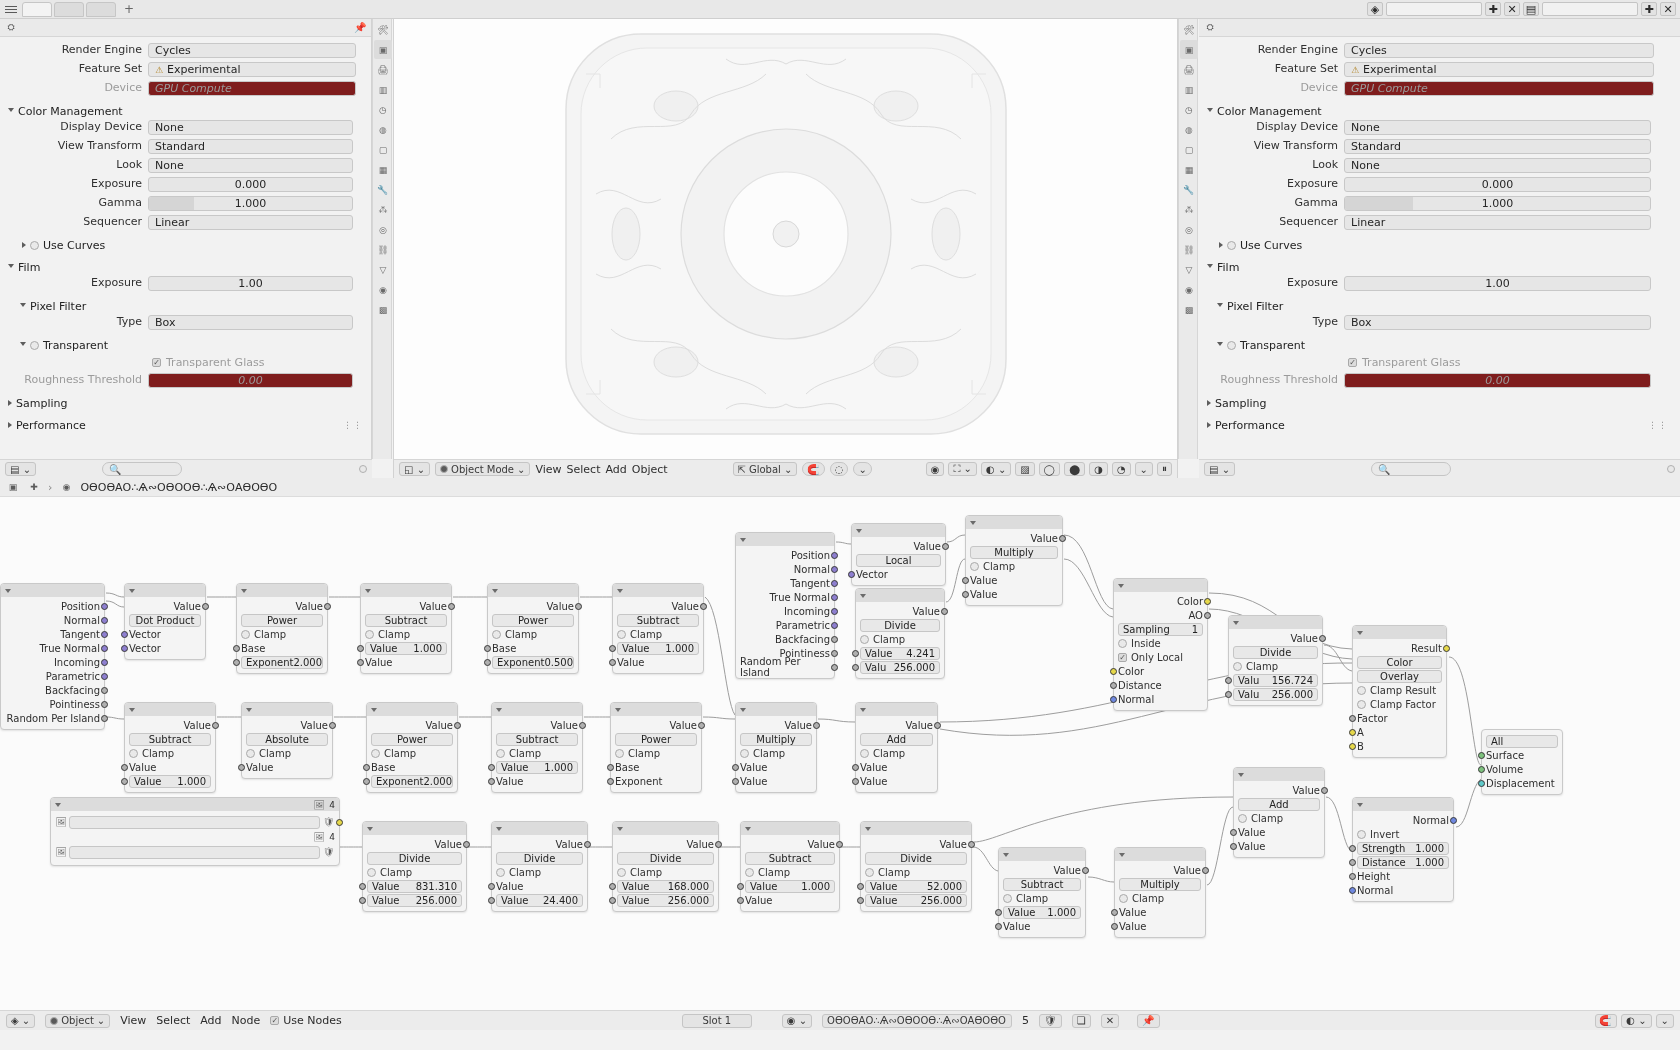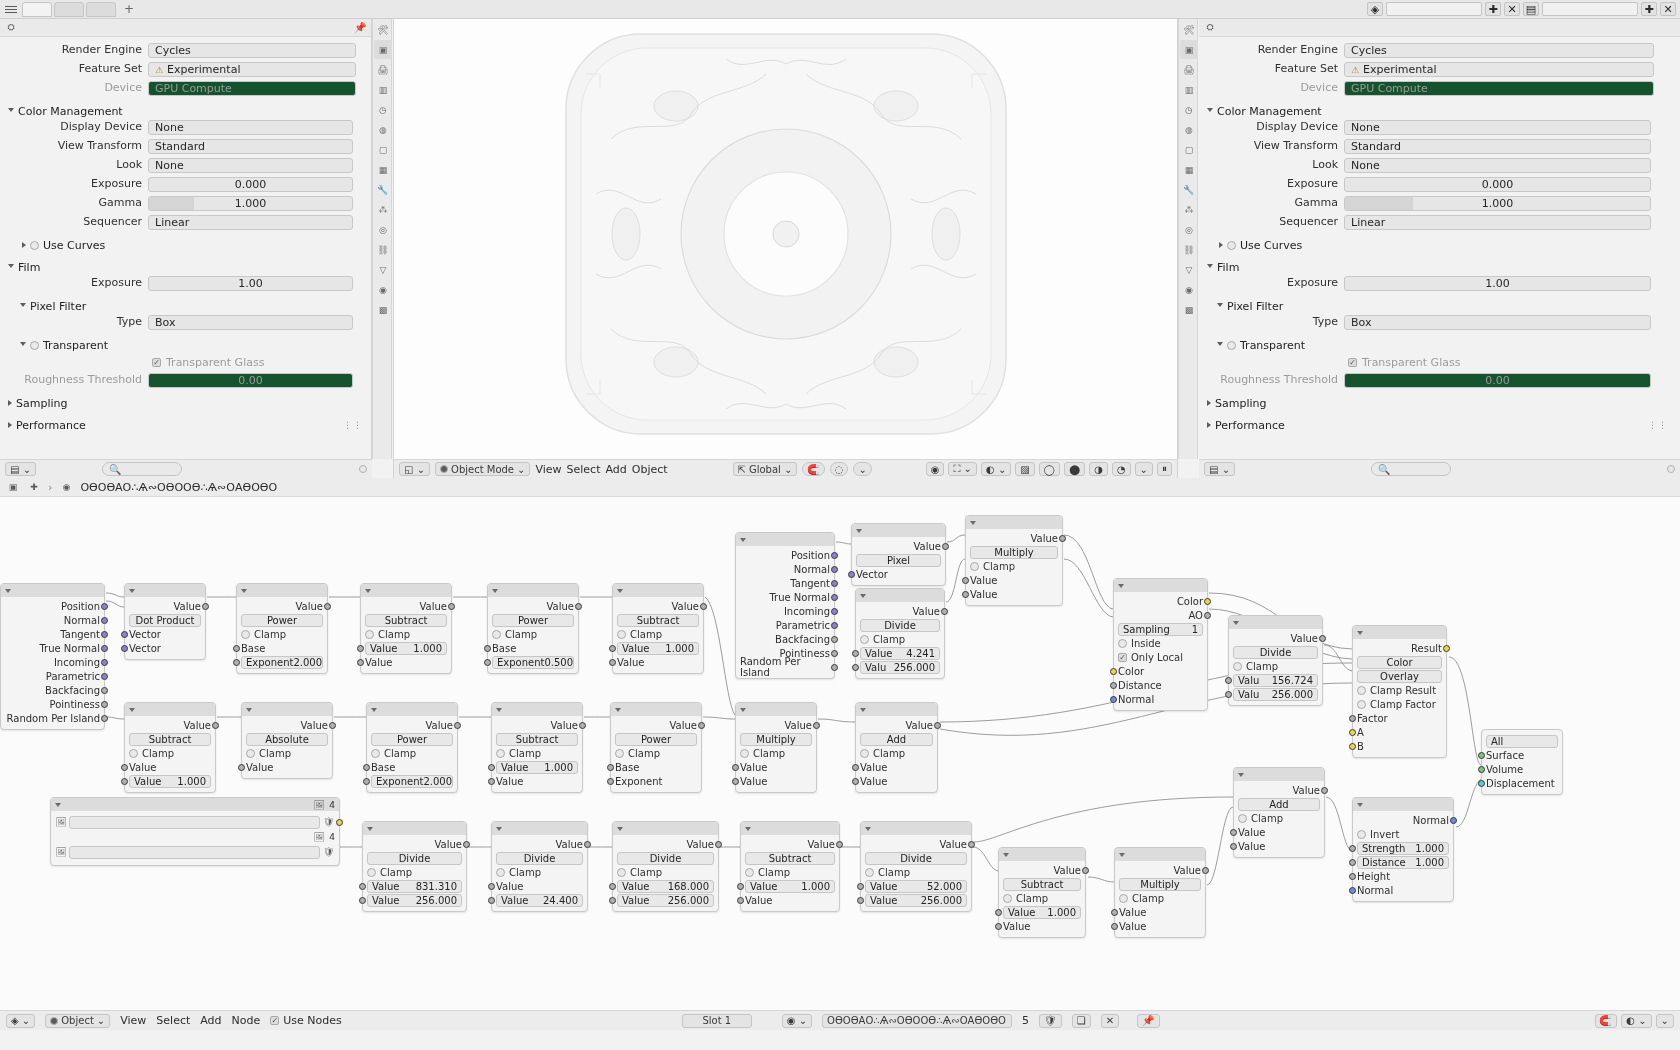--- a/index.html
+++ b/index.html
@@ -43,21 +43,21 @@
   .pin { margin-left:auto; color:#888; font-size:10px; }
 
   
   .prow { display: flex; height: 17px; margin-bottom: 2px; }
   .plabel { text-align: right; padding-right: 6px; color: #303030; font-size: 11px; }
   .pfield {
     height: 15px; border: 1px solid #c8c8c8; border-radius: 3px;
     background: #e6e6e6; display: flex; align-items: center;
     padding: 0 6px; font-size: 11px; color: #262626; position: relative;
   }
-  .pfield.disabled { color: #9b9b9b; background: #14532d; }
+  .pfield.disabled { color: #9b9b9b; background: #7f1d1d; font-style: italic; }
   .pfield.center { justify-content: center; }
   .pfield .warn { color: #b08020; margin-right:4px; font-size: 9px; }
   .slider-fill { position:absolute; left:0; top:0; bottom:0; background:#d5d5d5; border-radius:2px 0 0 2px; }
   .slider-text { position: relative; width: 100%; text-align:center; }
   .sect {
     display:flex; align-items:center; gap:4px; height:18px;
     font-size:11px; color:#232323; margin-top:4px;
   }
   .tri { width:0;height:0;border-left:4px solid #5d5d5d;border-top:3.5px solid transparent;border-bottom:3.5px solid transparent; }
   .tri.open { border-left:3.5px solid transparent;border-right:3.5px solid transparent;border-top:4px solid #5d5d5d; }
@@ -653,21 +653,21 @@
       </div>
     </div>
 
     <div class="node" style="left:851px; top:26px; width:95px;">
       <div class="node-head" style="background:#dcdcdc;">
           <span class="tri2"></span>
         </div>
       <div class="node-body">
         <div class="nrow right">Value<span class="sock r s-grey"></span></div>
         <div class="nrow">
-            <span class="nfield">Pixel</span>
+            <span class="nfield">Local</span>
           </div>
         <div class="nrow"><span class="sock l s-purple"></span>Vector</div>
       </div>
     </div>
 
     <div class="node" style="left:855px; top:91px; width:90px;">
       <div class="node-head" style="background:#dcdcdc;">
           <span class="tri2"></span>
         </div>
       <div class="node-body">

